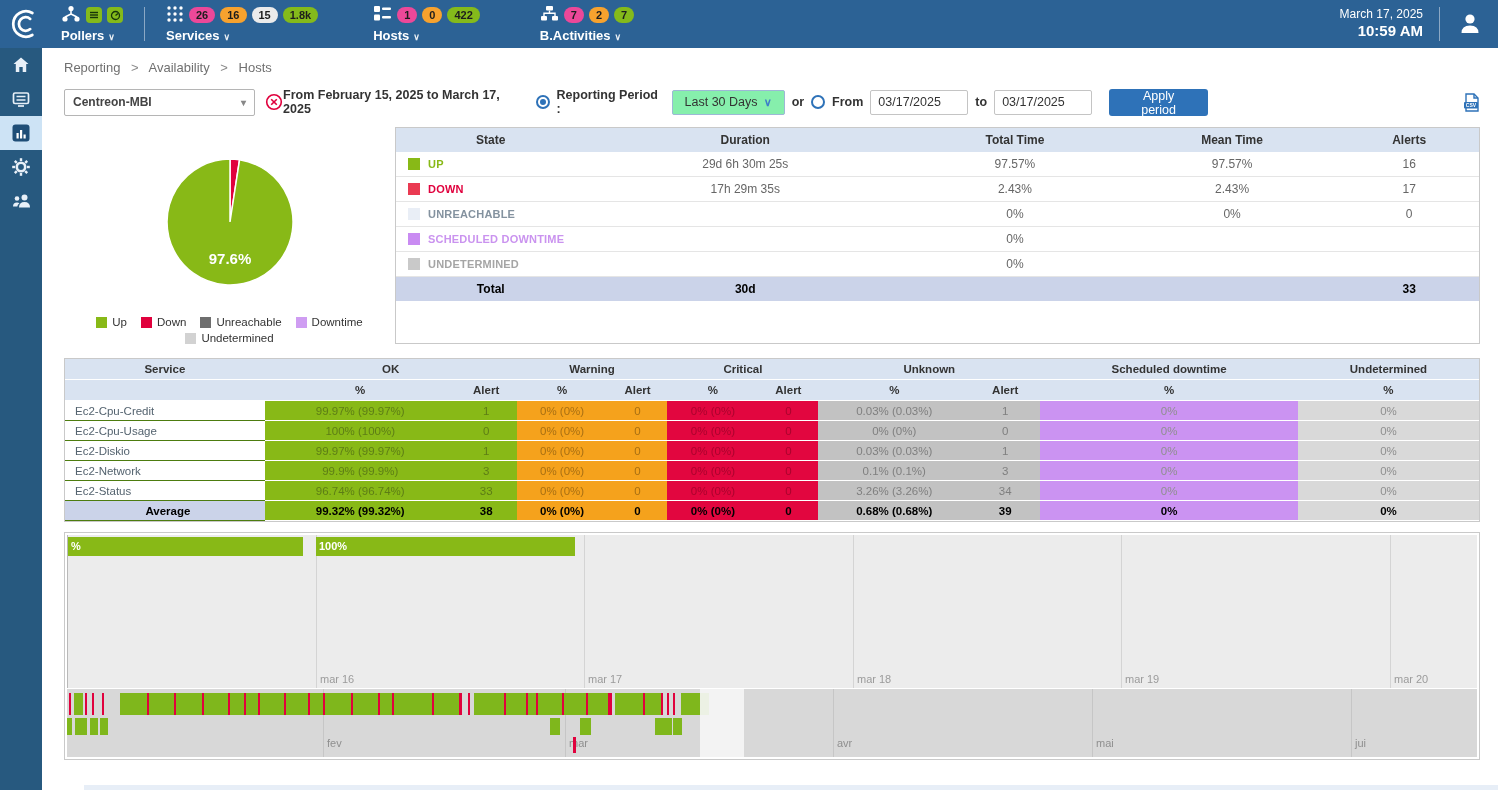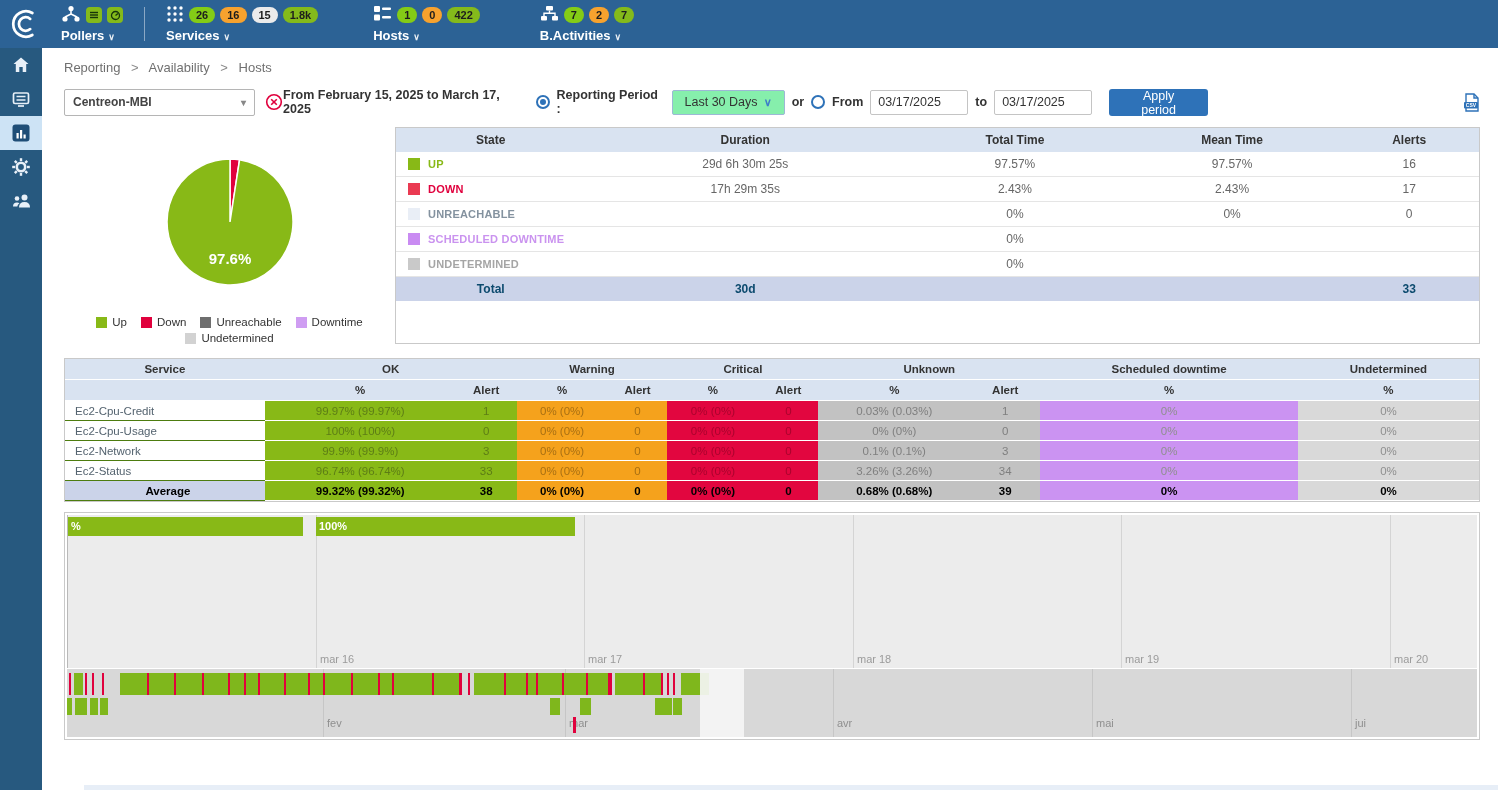--- a/index.html
+++ b/index.html
@@ -10,21 +10,21 @@
   .topbar { position:absolute; left:0; top:0; width:1498px; height:48px;
     background:#2c6295; display:flex; align-items:center; }
   .logo { width:46px; display:flex; justify-content:center; align-items:center; }
   .menus { display:flex; align-items:center; height:100%; }
   .menu { display:flex; flex-direction:column; justify-content:center; margin:0 15px; cursor:pointer; }
   .menu-top { display:flex; align-items:center; gap:5px; height:20px; }
   .menu-label { color:#fff; font-weight:bold; font-size:13px; margin-top:3px; white-space:nowrap; }
   .menu-label .chev { font-size:9px; margin-left:4px; opacity:.9; }
   .pill { height:16px; line-height:16px; border-radius:9px; padding:0 7px; font-size:11px;
     font-weight:bold; color:#1d1d1d; display:inline-block; }
-  .b-red{background:#84cc16;} .b-orange{background:#f7a22e;}
+  .b-red{background:#ec4899;} .b-orange{background:#f7a22e;}
   .b-light{background:#ebebeb;} .b-green{background:#84ba1b;}
   .sq-badge { width:16px; height:16px; border-radius:4px; background:#84ba1b;
     display:inline-flex; align-items:center; justify-content:center; }
   .vsep { width:1px; height:34px; background:rgba(255,255,255,.45); margin:0 6px; }
   .top-right { margin-left:auto; display:flex; align-items:center; padding-right:14px; }
   .clock { text-align:right; color:#fff; line-height:1.25; }
   .clock .d1 { font-size:12px; } .clock .d2 { font-size:15px; font-weight:bold; }
   .top-right .vsep { margin:0 16px; }
 
   
@@ -73,21 +73,21 @@
   .hs-box { flex:1; }
   .panel-title { padding:8px 12px 7px; font-size:12px; color:#333; }
   .panel-title.b { font-weight:bold; }
   table { border-collapse:collapse; width:100%; table-layout:fixed; }
   .hs-table th { background:#d9e3f1; font-size:12px; padding:5px 4px; font-weight:bold; color:#333; }
   .hs-table td { padding:5px 4px; text-align:center; color:#666; font-size:12px;
     border-bottom:1px solid #e5e5e5; }
   .hs-table td.state { text-align:left; padding-left:12px; }
   .hs-sw { width:12px; height:12px; display:inline-block; vertical-align:-2px; margin-right:8px; }
   .hs-name { font-weight:bold; font-size:11px; letter-spacing:.2px; }
-  .hs-total td { background:#cbd3e9; color:#0c4a6e; font-weight:bold; border-bottom:none; }
+  .hs-total td { background:#cbd3e9; color:#000000; font-weight:bold; border-bottom:none; }
 
   
   .bd-box { margin-top:14px; }
   .bd-table th { background:#d9e3f1; font-size:11.5px; font-weight:bold; color:#333;
     padding:4px 2px; border-bottom:1px solid #fff; }
   .bd-table td { font-size:11.5px; padding:3.5px 4px; text-align:center; border-bottom:1px solid #fff; }
   .bd-table td.svc { text-align:left; padding-left:10px; color:#54636f; background:#fff;
     border-bottom:1px solid #4d7c0f; }
   .c-ok  { background:#88b917; color:rgba(40,50,20,.45); }
   .c-wa  { background:#f5a21c; color:rgba(90,60,10,.5); }
@@ -219,20 +219,33 @@
                 <path d="M9.5 5.6 V8.3 M4 11 V8.3 H15 V11"></path>
               </g>
             </svg>
         </span>
         <span class="pill b-red">7</span>
         <span class="pill b-orange">2</span>
         <span class="pill b-green">7</span>
       </div>
       <div class="menu-label"><span>B.Activities</span><span class="chev">∨</span></div>
     </div>
+  </div>
+  <div class="top-right">
+    <div class="clock">
+      <div class="d1">March 17, 2025</div>
+      <div class="d2">10:59 AM</div>
+    </div>
+    <div class="vsep"></div>
+    <span>
+      <svg width="28" height="28" viewBox="0 0 28 28">
+          <circle cx="14" cy="10" r="4.6" fill="#fff"></circle>
+          <path d="M5.5 24 Q5.5 16.5 14 16.5 Q22.5 16.5 22.5 24 Z" fill="#fff"></path>
+        </svg>
+    </span>
   </div>
 </header>
 
 <nav class="sidebar">
   <div class="side-item">
     <svg width="20" height="20" viewBox="0 0 20 20">
         <path d="M10 2.5 L2.5 9 H4.8 V17 H8.3 V12 H11.7 V17 H15.2 V9 H17.5 Z" fill="#e8f0f8"></path>
       </svg>
   </div>
   <div class="side-item">
@@ -484,20 +497,33 @@
         <tr>
           <td class="svc">Ec2-Cpu-Usage</td>
           <td class="c-ok">100% (100%)</td>
             <td class="c-ok">0</td>
           <td class="c-wa">0% (0%)</td>
             <td class="c-wa">0</td>
           <td class="c-cr">0% (0%)</td>
             <td class="c-cr">0</td>
           <td class="c-un">0% (0%)</td>
             <td class="c-un">0</td>
+          <td class="c-dt">0%</td>
+          <td class="c-ud">0%</td>
+        </tr>
+        <tr>
+          <td class="svc">Ec2-Diskio</td>
+          <td class="c-ok">99.97% (99.97%)</td>
+            <td class="c-ok">1</td>
+          <td class="c-wa">0% (0%)</td>
+            <td class="c-wa">0</td>
+          <td class="c-cr">0% (0%)</td>
+            <td class="c-cr">0</td>
+          <td class="c-un">0.03% (0.03%)</td>
+            <td class="c-un">1</td>
           <td class="c-dt">0%</td>
           <td class="c-ud">0%</td>
         </tr>
         <tr>
           <td class="svc">Ec2-Network</td>
           <td class="c-ok">99.9% (99.9%)</td>
             <td class="c-ok">3</td>
           <td class="c-wa">0% (0%)</td>
             <td class="c-wa">0</td>
           <td class="c-cr">0% (0%)</td>

